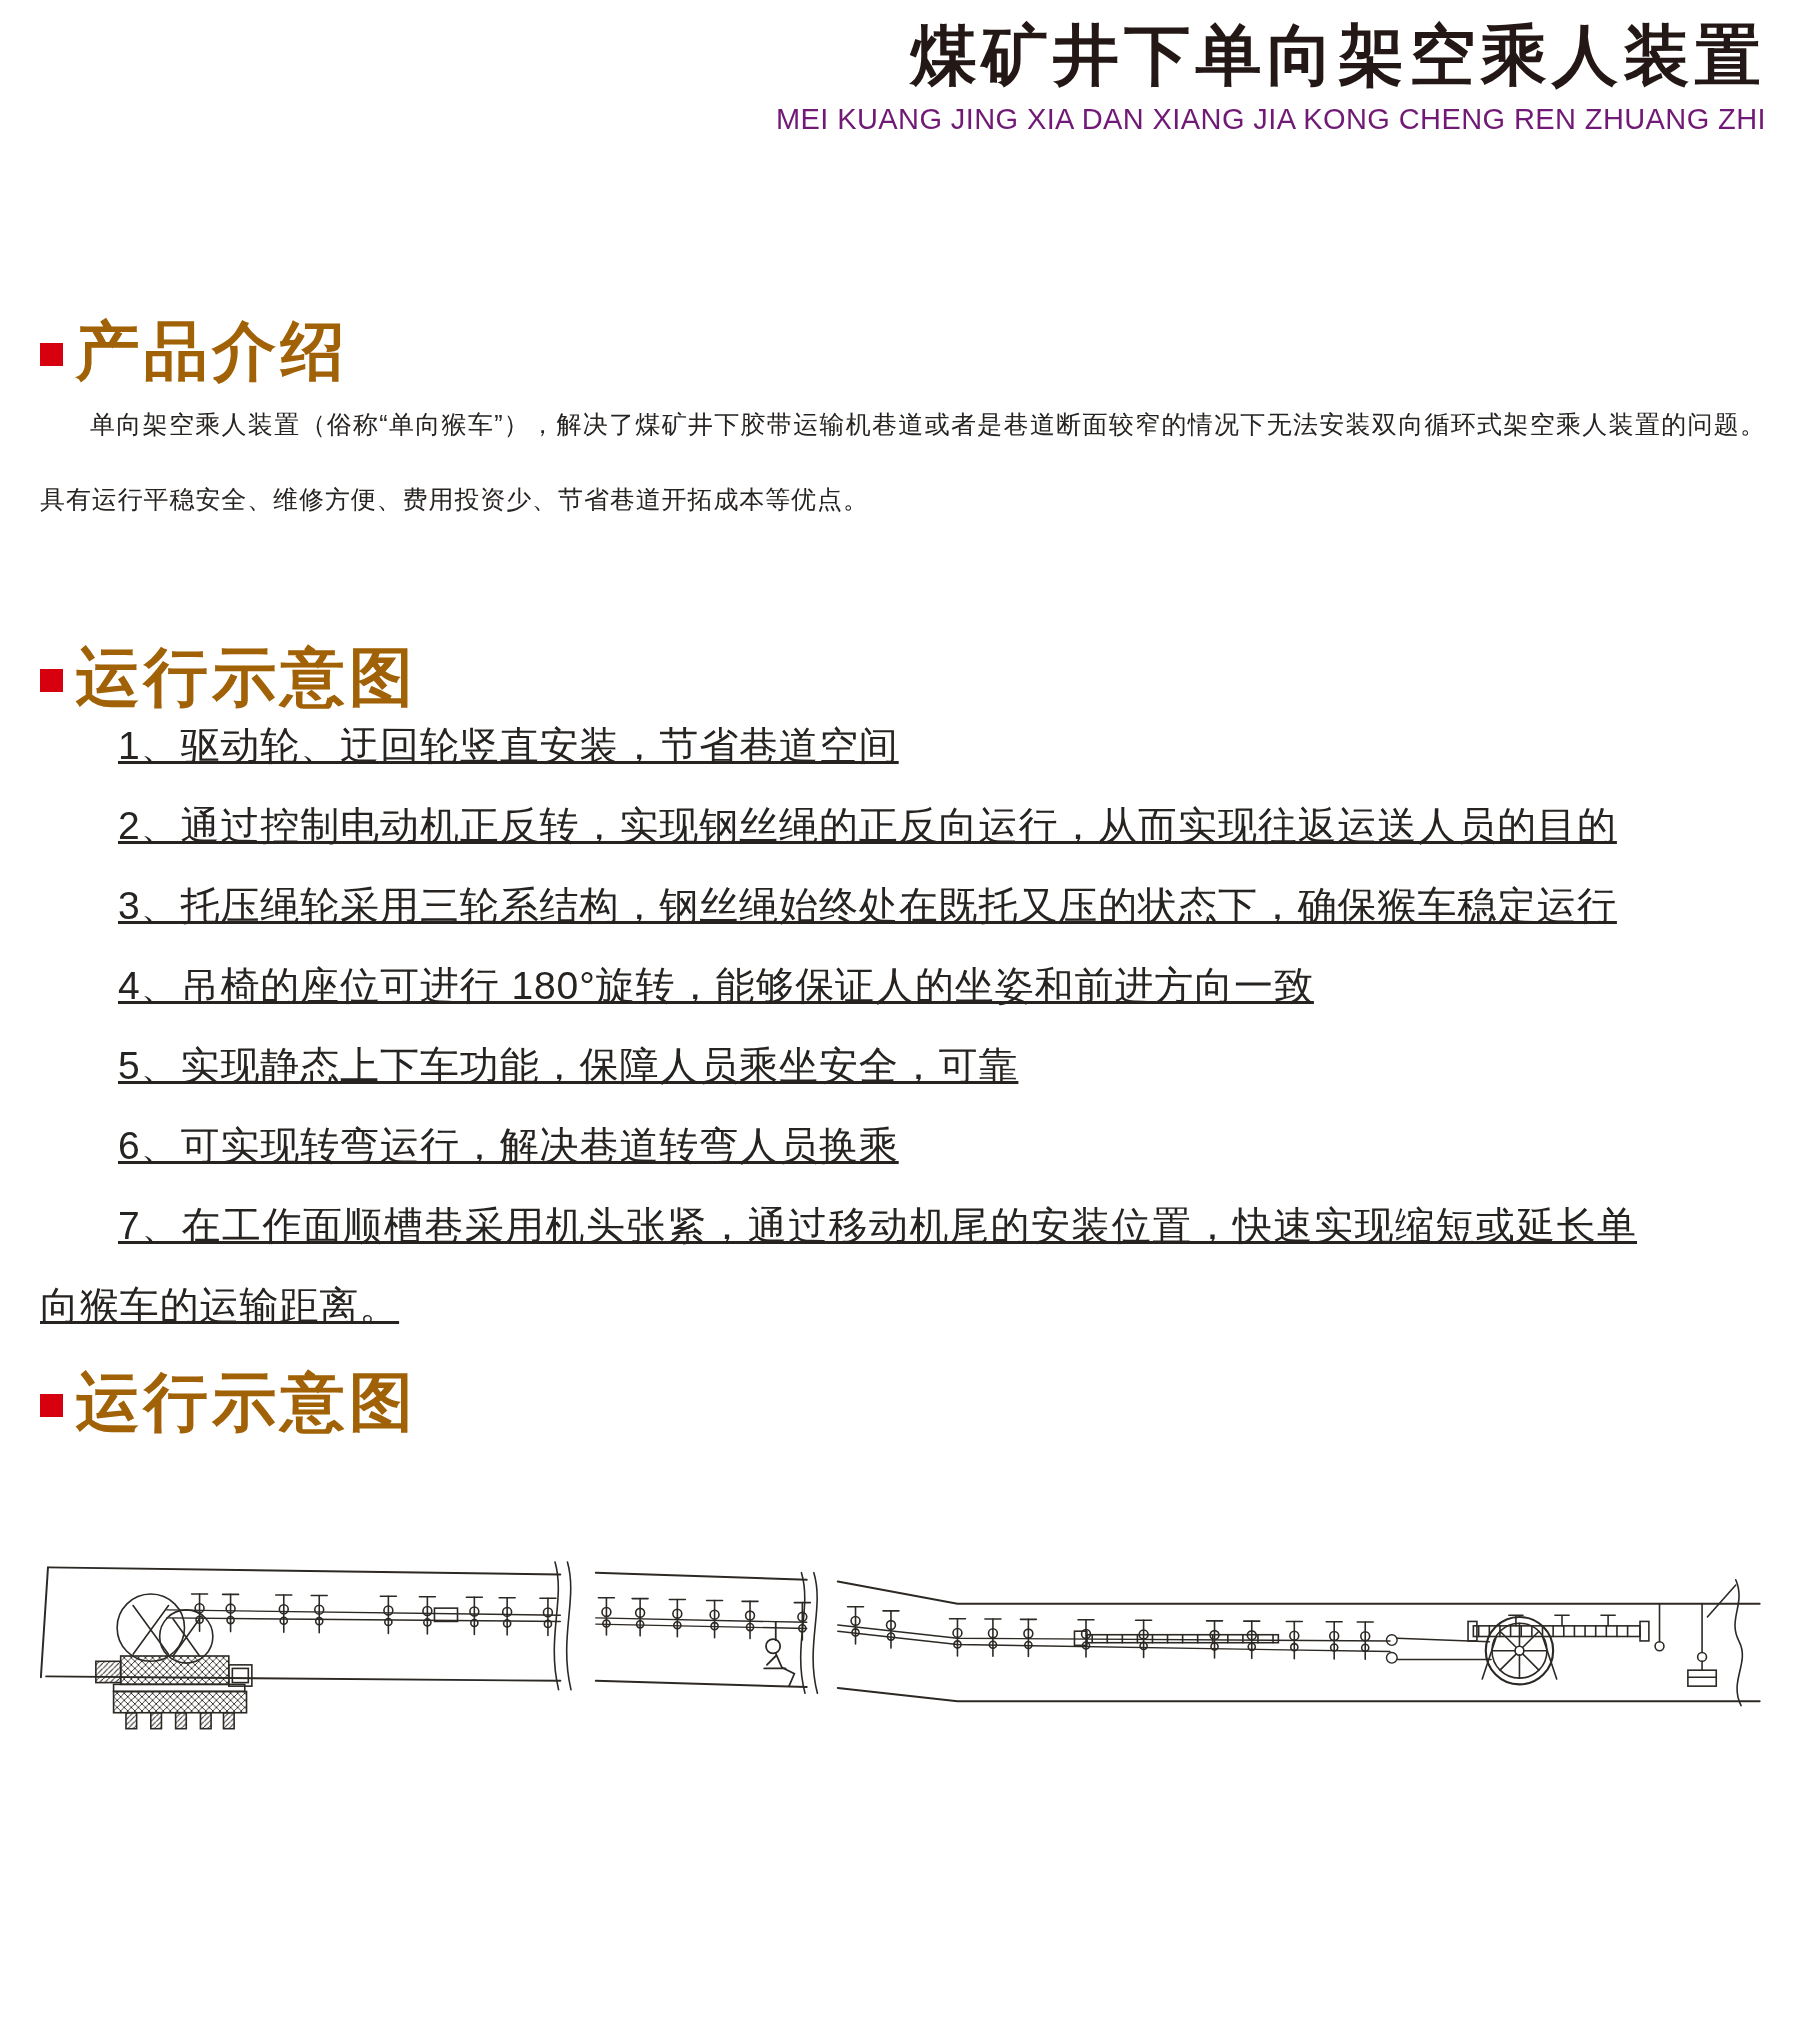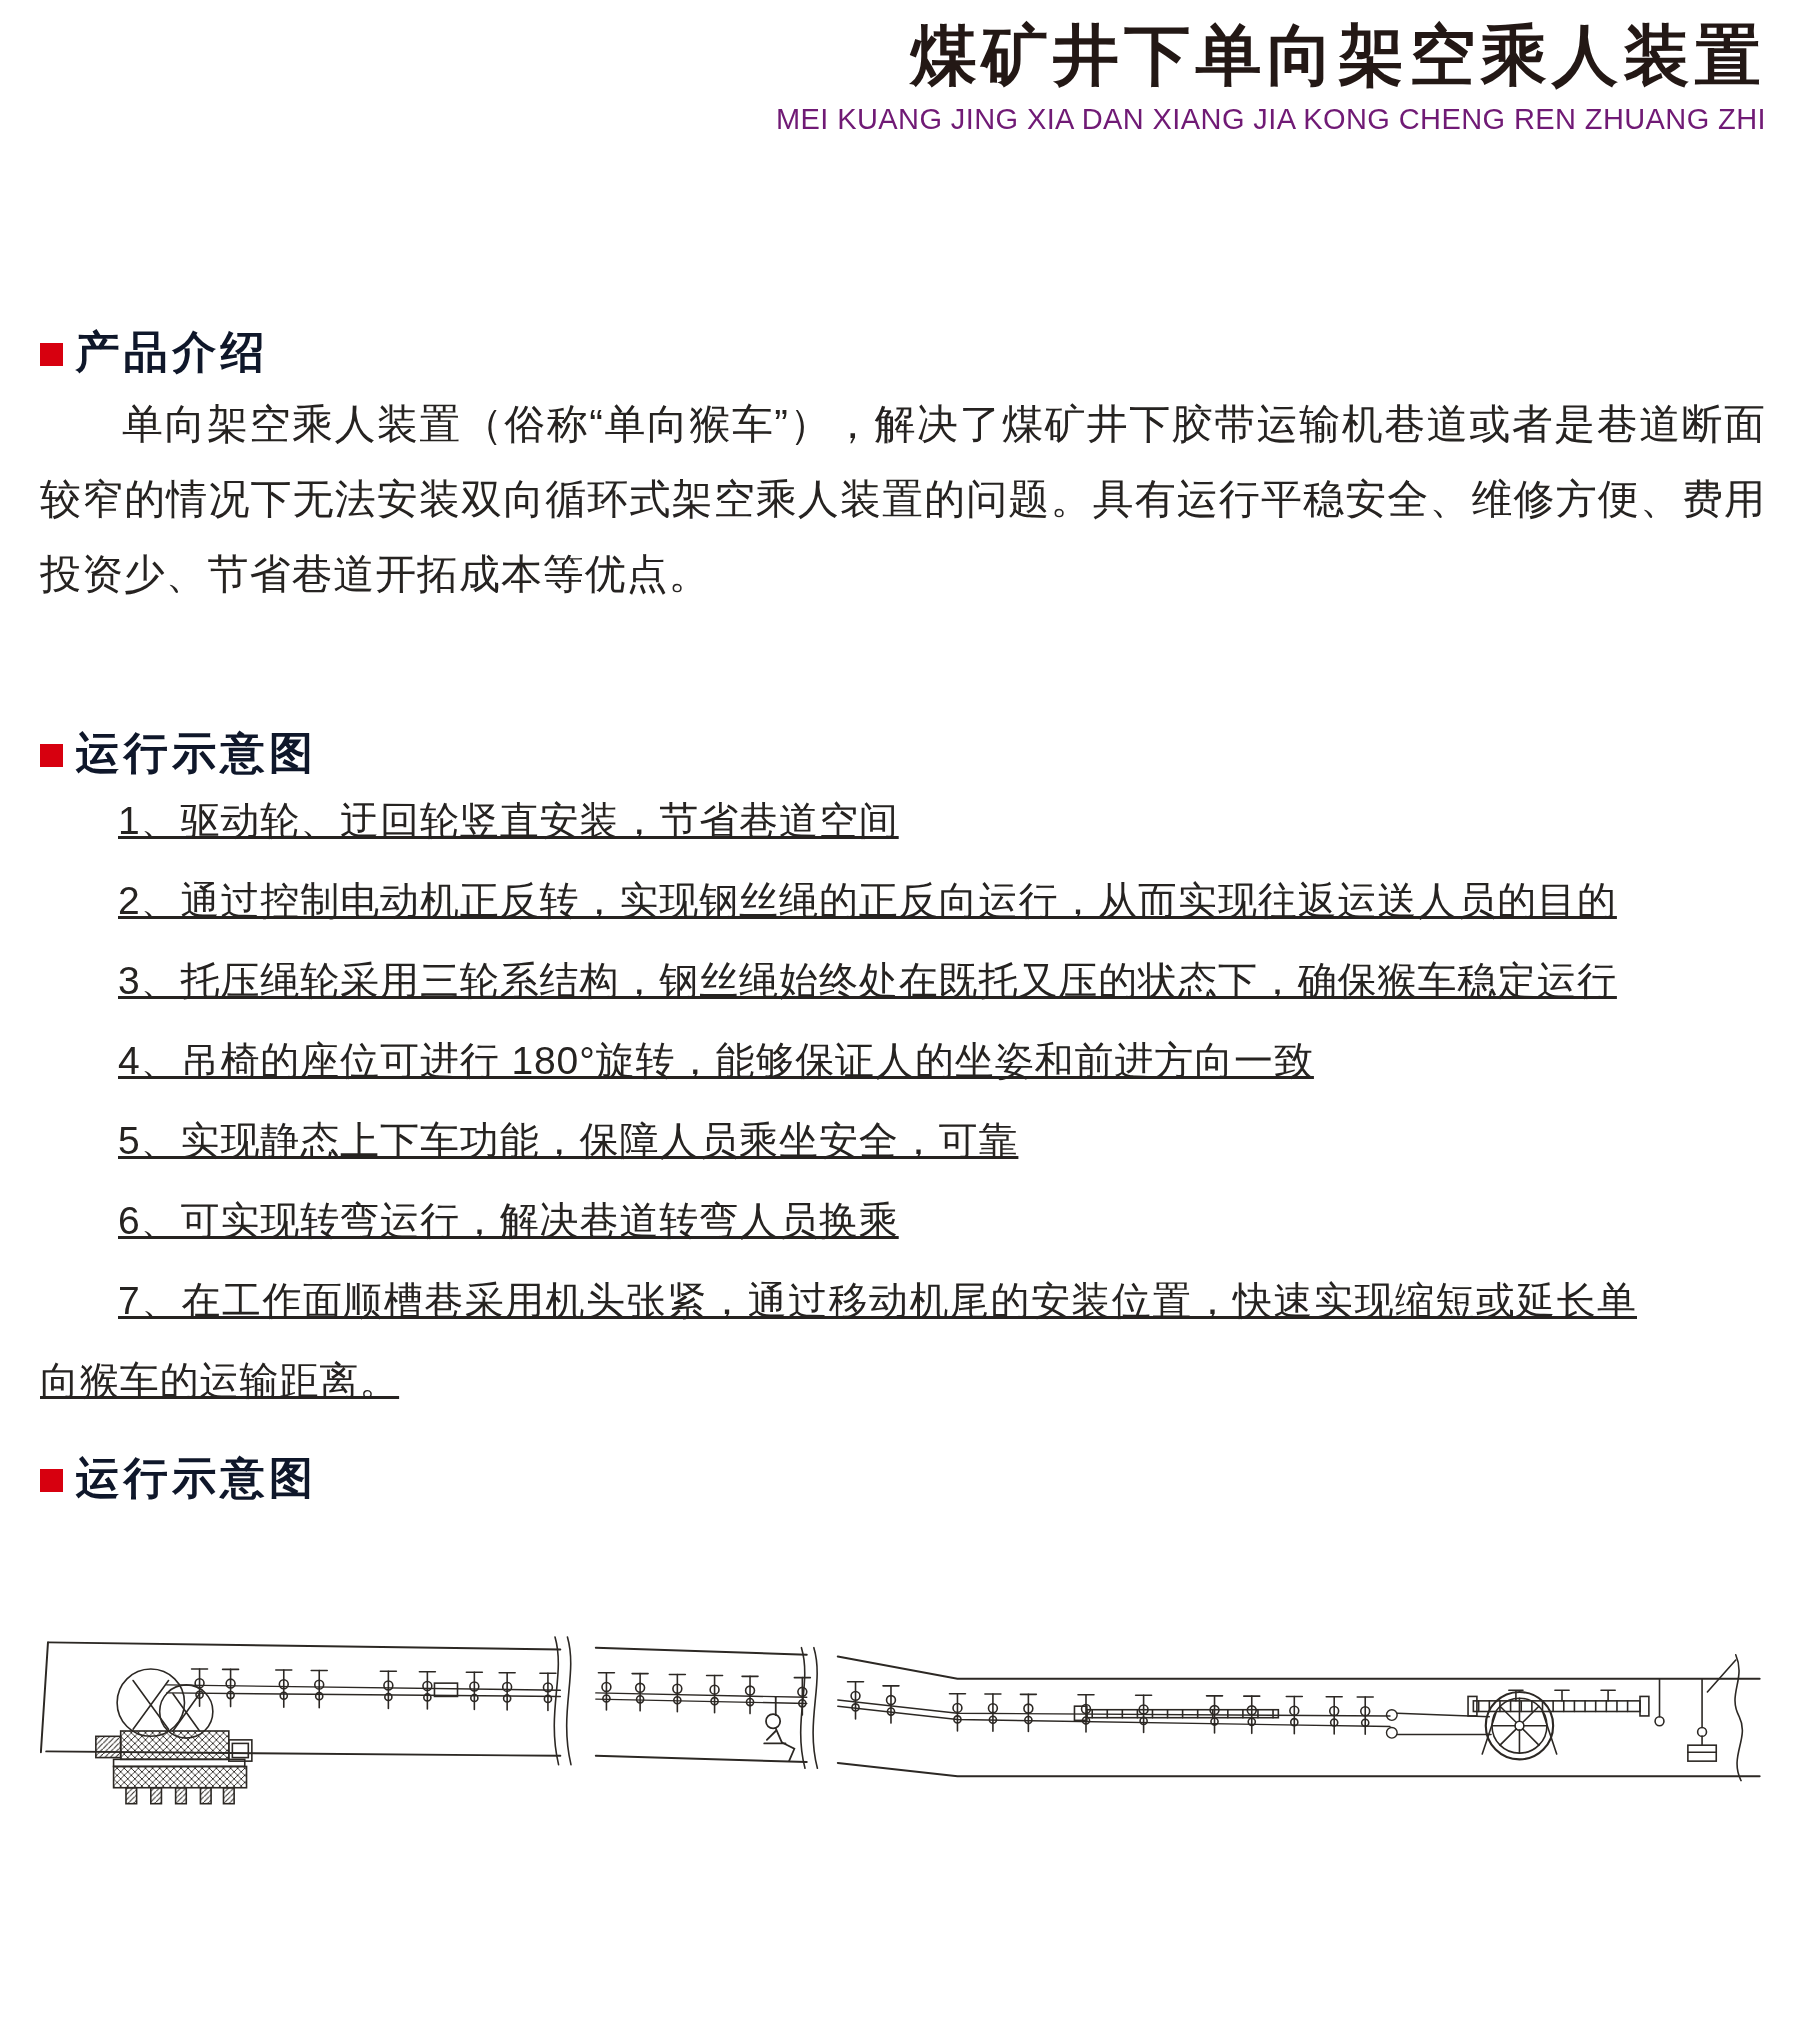--- a/index.html
+++ b/index.html
@@ -18,28 +18,28 @@
   }
   .subtitle{
     margin-top:14px;font-size:29px;line-height:35px;font-weight:400;
     letter-spacing:0.4px;color:#701a75;white-space:nowrap;
   }
 
   
   .section-heading{display:flex;align-items:center;height:57px;}
   .bullet{width:23px;height:23px;background:#d7000f;flex:0 0 auto;margin-top:5.3px;}
   .heading-text{
-    margin-left:12.4px;font-size:44px;font-weight:800;letter-spacing:4.4px;
-    color:#0f172a;line-height:57px;white-space:nowrap;
+    margin-left:12.4px;font-size:64px;font-weight:800;letter-spacing:4.4px;
+    color:#a16207;line-height:57px;white-space:nowrap;
   }
 
   
   .section-intro{margin-top:186px;}
   .intro-paragraph{
-    margin:7px 0 0 0;font-size:41px;line-height:75px;letter-spacing:0.9px;
+    margin:7px 0 0 0;font-size:25px;line-height:75px;letter-spacing:0.9px;
     text-align:justify;text-indent:2em;color:#262321;
   }
   .section-features{margin-top:112px;}
   .feature-list{margin-top:0;}
   .feature-item{
     margin:0;font-size:39px;line-height:80px;letter-spacing:0.9px;
     text-indent:2em;color:#262321;text-decoration:underline;
   }
   .feature-item.wrap{text-align:justify;padding-right:129px;}
 

